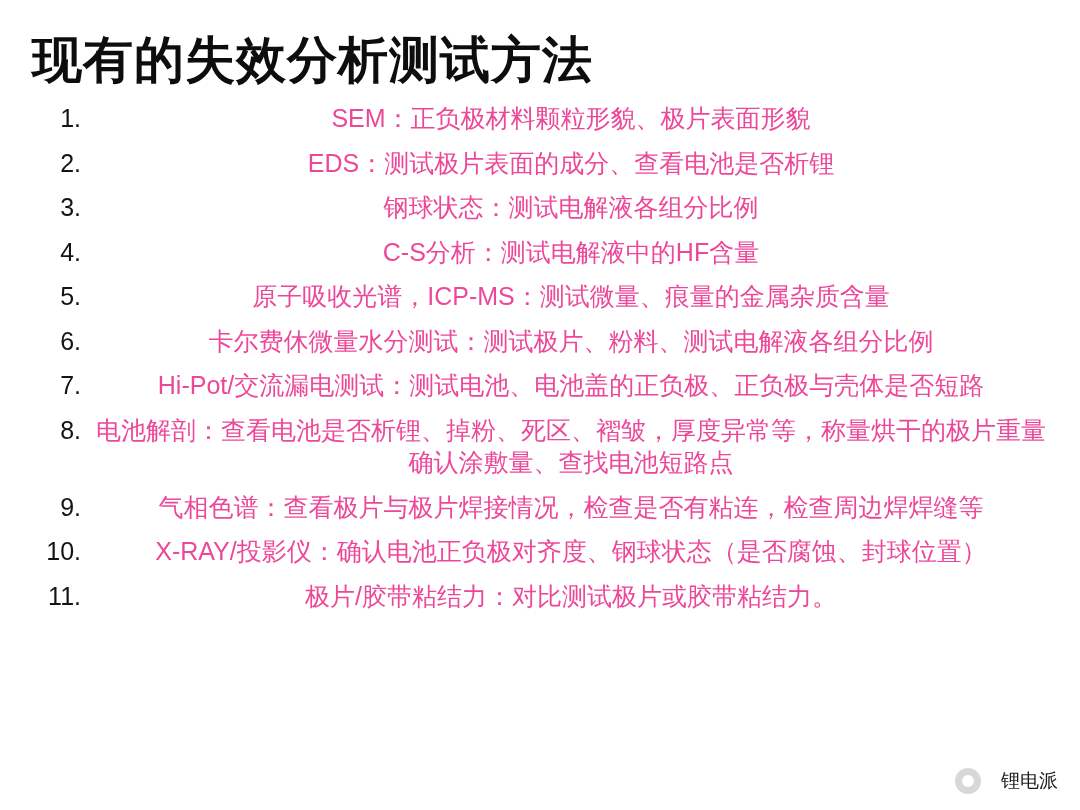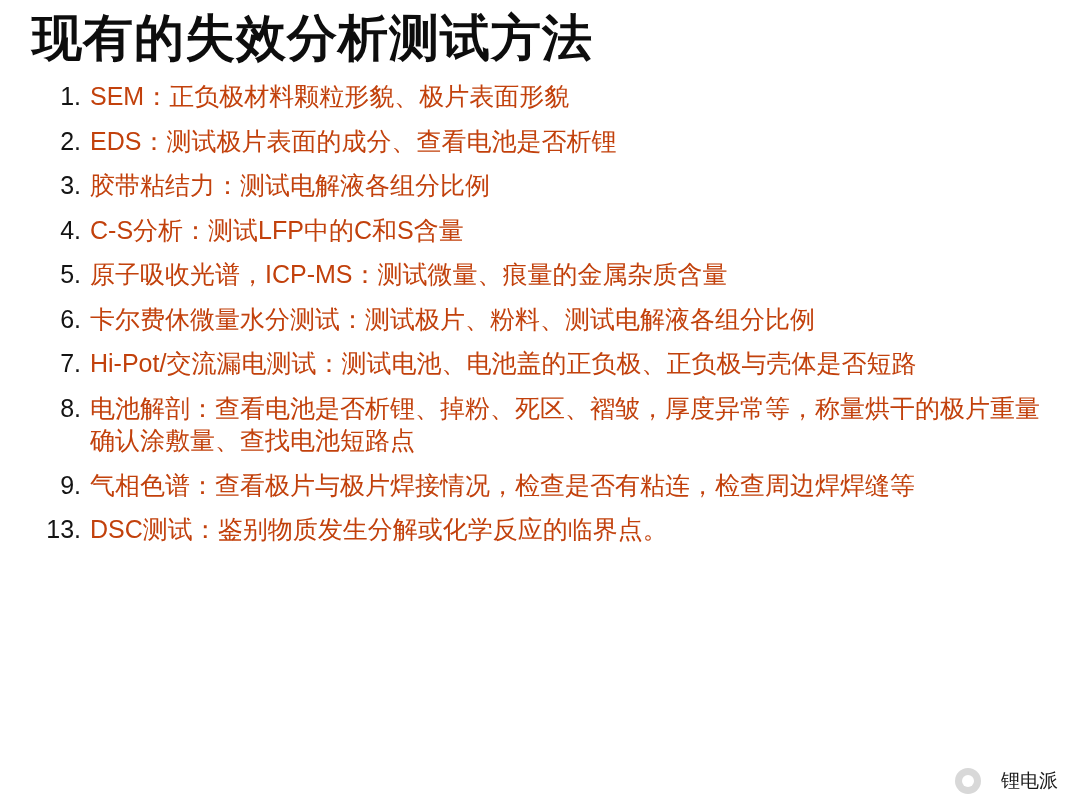--- a/index.html
+++ b/index.html
@@ -13,21 +13,21 @@
     font-family: "Liberation Sans", sans-serif;
     color: #111111;
     overflow: hidden;
     position: relative;
   }
   .slide {
     position: relative;
     width: 1080px;
     height: 810px;
     box-sizing: border-box;
-    padding: 10px 28px 0 28px;
+    padding: 32px 28px 0 28px;
   }
   .title {
     font-family: "Liberation Serif", serif;
     font-size: 50px;
     font-weight: 700;
     letter-spacing: 1px;
     color: #0d0d0d;
     line-height: 1.12;
     margin: 0 0 14px 4px;
     white-space: nowrap;
@@ -50,21 +50,22 @@
     width: 52px;
     text-align: right;
     padding-right: 9px;
     box-sizing: border-box;
     font-size: 25px;
     color: #141414;
   }
   .txt {
     flex: 1 1 auto;
     font-size: 25px;
-    color: #c2410c;
+    color: #ec4899;
+    text-align: center;
   }
   
   .footer {
     position: absolute;
     right: 22px;
     bottom: 16px;
     display: flex;
     align-items: center;
     gap: 20px;
   }
@@ -102,25 +103,25 @@
     <li>
       <span class="num">1.</span>
       <span class="txt">SEM：正负极材料颗粒形貌、极片表面形貌</span>
     </li>
     <li>
       <span class="num">2.</span>
       <span class="txt">EDS：测试极片表面的成分、查看电池是否析锂</span>
     </li>
     <li>
       <span class="num">3.</span>
-      <span class="txt">胶带粘结力：测试电解液各组分比例</span>
+      <span class="txt">钢球状态：测试电解液各组分比例</span>
     </li>
     <li>
       <span class="num">4.</span>
-      <span class="txt">C-S分析：测试LFP中的C和S含量</span>
+      <span class="txt">C-S分析：测试电解液中的HF含量</span>
     </li>
     <li>
       <span class="num">5.</span>
       <span class="txt">原子吸收光谱，ICP-MS：测试微量、痕量的金属杂质含量</span>
     </li>
     <li>
       <span class="num">6.</span>
       <span class="txt">卡尔费休微量水分测试：测试极片、粉料、测试电解液各组分比例</span>
     </li>
     <li>
@@ -129,22 +130,26 @@
     </li>
     <li>
       <span class="num">8.</span>
       <span class="txt">电池解剖：查看电池是否析锂、掉粉、死区、褶皱，厚度异常等，称量烘干的极片重量确认涂敷量、查找电池短路点</span>
     </li>
     <li>
       <span class="num">9.</span>
       <span class="txt">气相色谱：查看极片与极片焊接情况，检查是否有粘连，检查周边焊焊缝等</span>
     </li>
     <li>
-      <span class="num">13.</span>
-      <span class="txt">DSC测试：鉴别物质发生分解或化学反应的临界点。</span>
+      <span class="num">10.</span>
+      <span class="txt">X-RAY/投影仪：确认电池正负极对齐度、钢球状态（是否腐蚀、封球位置）</span>
+    </li>
+    <li>
+      <span class="num">11.</span>
+      <span class="txt">极片/胶带粘结力：对比测试极片或胶带粘结力。</span>
     </li>
   </ol>
 
   <div class="footer">
     <span class="dot"></span>
     <span class="brand">锂电派</span>
   </div>
 
 </div>
 

